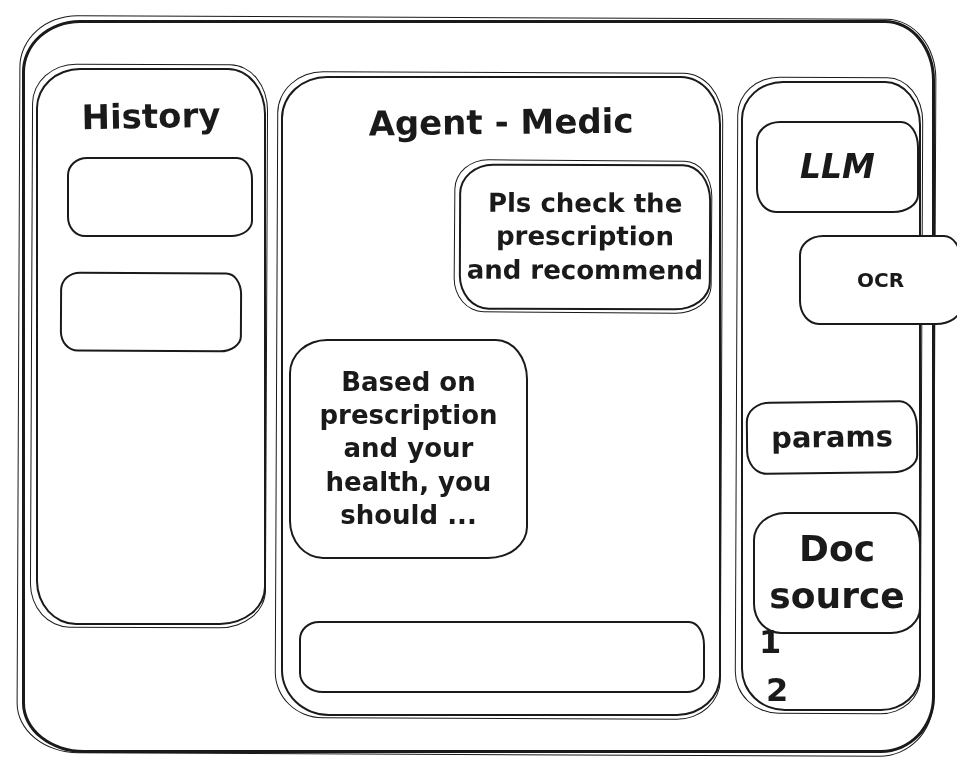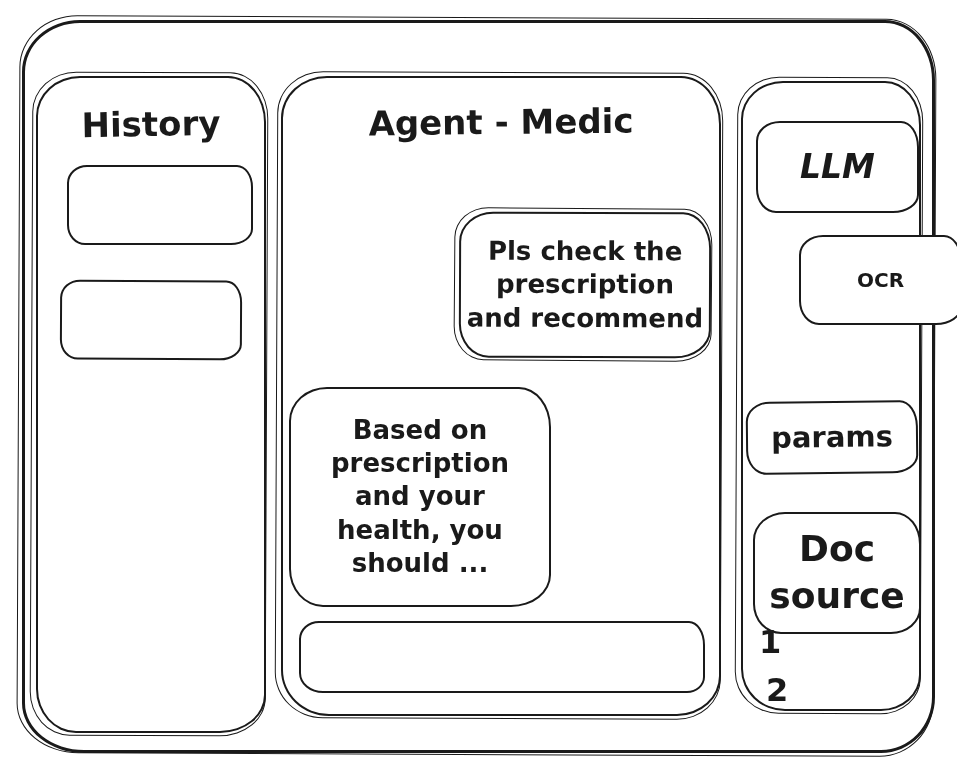--- a/index.html
+++ b/index.html
@@ -30,23 +30,22 @@
   }
 
   .frame {
     left: 22px; top: 20px; width: 913px; height: 733px;
     border-width: 3px;
     border-radius: 58px 50px 54px 62px / 52px 60px 56px 50px;
   }
 
   
   .panel-history {
-    left: 11px; top: 45px; width: 230px; height: 657px;
+    left: 11px; top: 45px; width: 230px; height: 557px;
     border-radius: 44px 38px 46px 40px / 40px 46px 38px 44px;
-    margin-top: 8px;
   }
   .history-title {
     position: absolute; top: 26px; left: 0; width: 100%;
     margin: 0; text-align: center;
     font-size: 34px; font-weight: bold;
     transform: rotate(-1deg);
   }
   .hist-item { border-radius: 20px 16px 22px 18px / 18px 22px 16px 20px; border-width: 2.4px; }
   .hi1 { left: 29px; top: 87px;  width: 186px; height: 80px; }
   .hi2 { left: 22px; top: 202px; width: 182px; height: 80px; transform: rotate(0.3deg); }
@@ -59,29 +58,29 @@
   }
   .chat-title {
     position: absolute; top: 24px; left: 0; width: 100%;
     margin: 0; text-align: center;
     font-size: 34px; font-weight: bold;
     transform: rotate(-0.6deg);
   }
   .bubble {
     display: flex; align-items: center; justify-content: center;
     font-size: 26px; font-weight: bold; line-height: 1.27;
-    text-align: center; white-space: pre-line; margin-top: 48px;
+    text-align: center; white-space: pre-line;
   }
   .bubble-user {
     left: 176px; top: 86px; width: 252px; height: 146px;
     border-radius: 34px 28px 36px 30px / 30px 36px 28px 34px;
     transform: rotate(0.2deg);
   }
   .bubble-assistant {
-    left: 6px; top: 261px; width: 262px; height: 220px;
+    left: 6px; top: 261px; width: 239px; height: 220px;
     border-radius: 38px 32px 40px 34px / 34px 40px 32px 38px;
   }
   .chat-input {
     position: absolute;
     left: 16px; top: 543px; width: 406px; height: 72px;
     border: 2.6px solid #1a1a1a; background: #fff;
     border-radius: 20px 16px 18px 24px / 18px 24px 16px 20px;
     font: bold 24px "DejaVu Sans", "Liberation Sans", sans-serif;
     color: #1a1a1a; padding: 0 20px; outline: none;
   }

